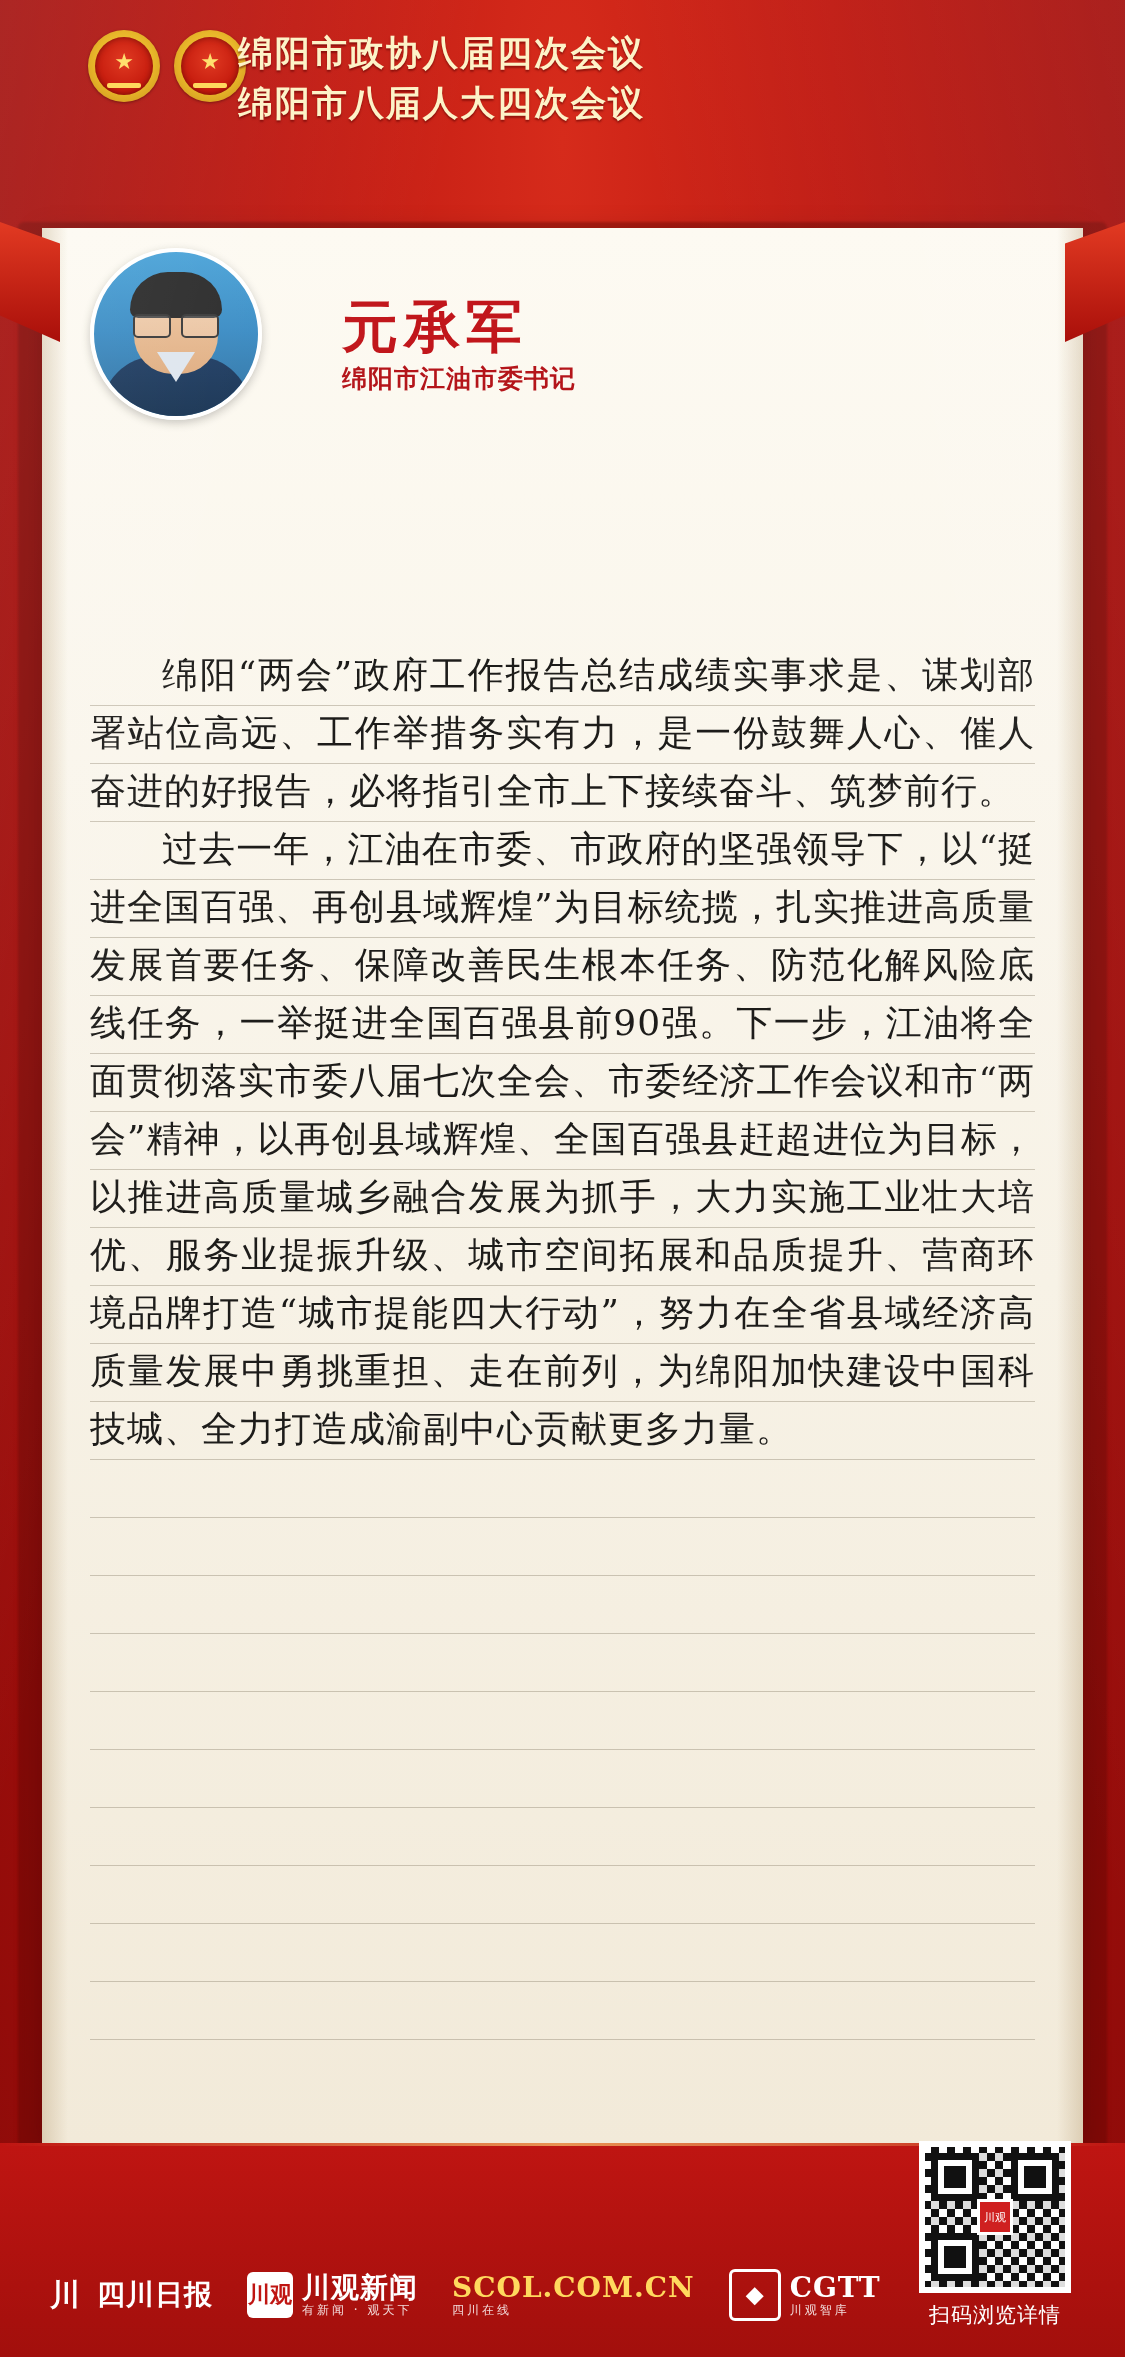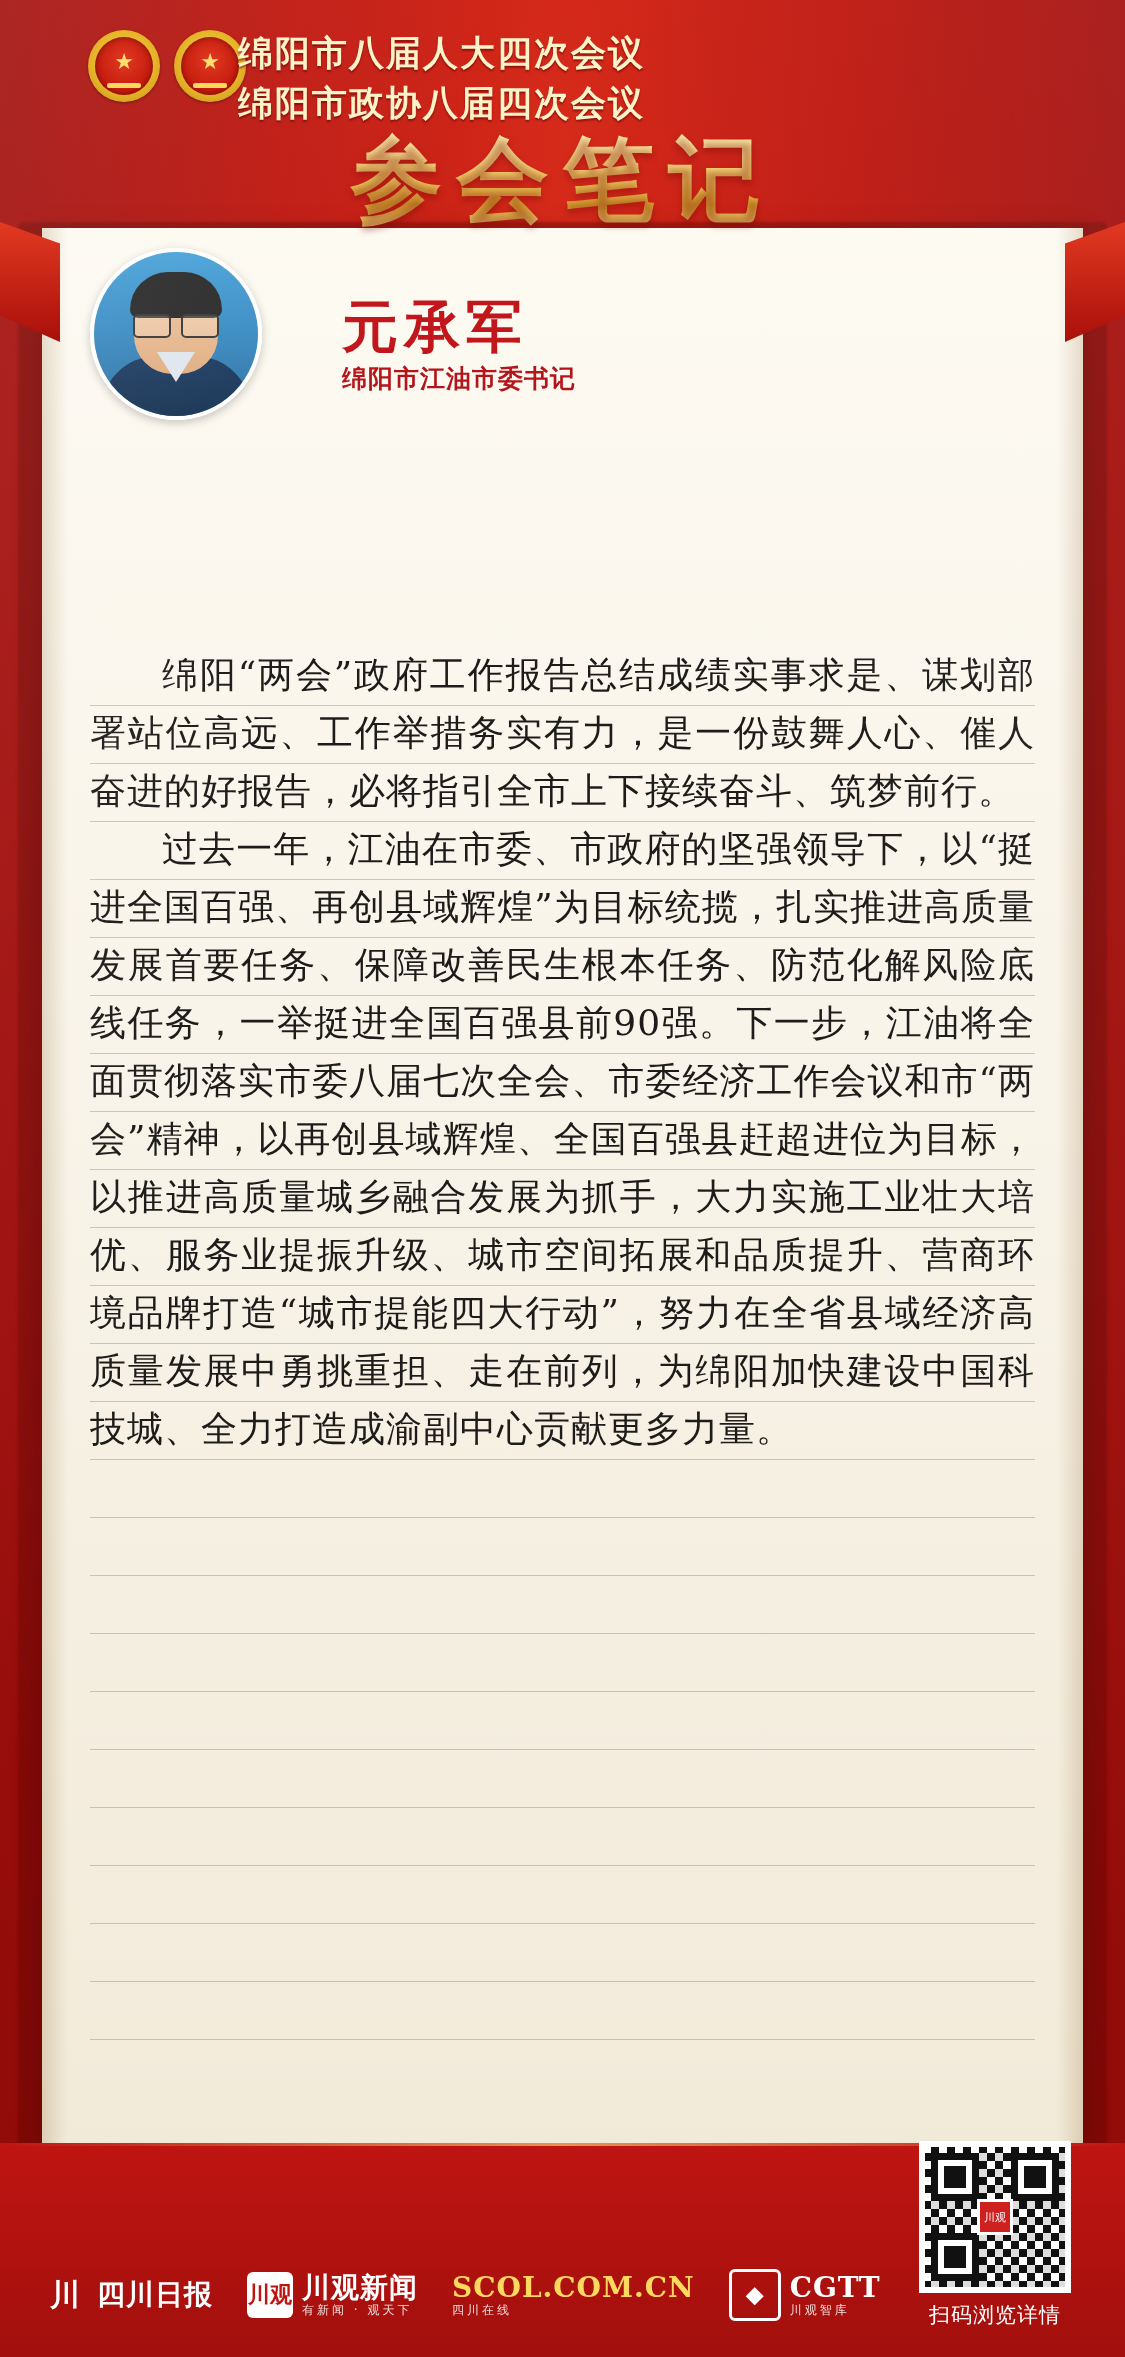--- a/index.html
+++ b/index.html
@@ -428,25 +428,24 @@
         <div class="bar"></div>
       </div>
       <div class="emblem cppcc">
         <div class="inner"></div>
         <div class="star">★</div>
         <div class="bar"></div>
       </div>
     </div>
 
     <div class="header-lines">
+      <div>绵阳市政协八届四次会议</div>
       <div>绵阳市八届人大四次会议</div>
-      <div>绵阳市政协八届四次会议</div>
     </div>
 
-    <div class="big-title">参会笔记</div>
   </div>
 
   <div class="ribbon-l"></div>
   <div class="ribbon-r"></div>
   <div class="book-shadow"></div>
 
   <div class="paper">
     <div class="ruled"></div>
 
     <div class="profile">

